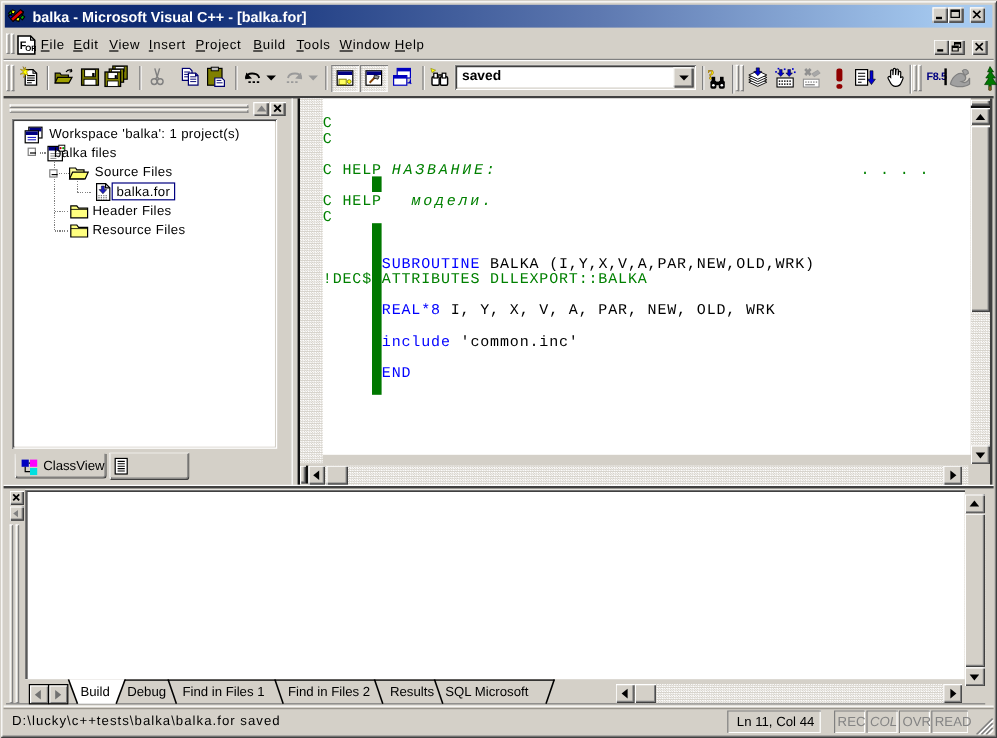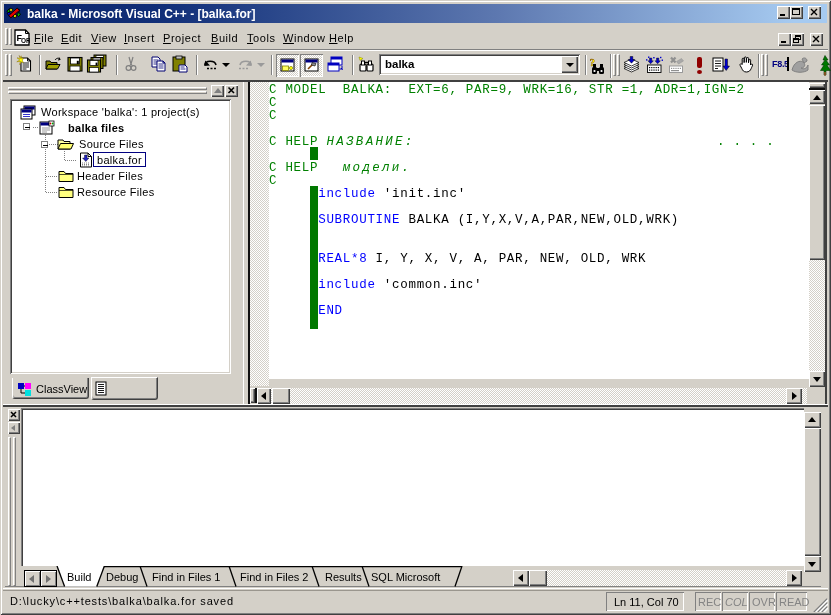--- a/index.html
+++ b/index.html
@@ -189,21 +189,21 @@
 <svg class="abs" style="left:357px;top:56px" width="19" height="18" viewBox="0 0 19 18">
   <path d="M2 1 L6 2.5 L3 4.5 Z" fill="#ffff00" stroke="#808000" stroke-width="0.5"></path>
   <rect x="3" y="8" width="6" height="7" rx="1" fill="#fff" stroke="#000" stroke-width="1.2"></rect>
   <rect x="10" y="8" width="6" height="7" rx="1" fill="#fff" stroke="#000" stroke-width="1.2"></rect>
   <rect x="4.5" y="5" width="3" height="4" fill="#fff" stroke="#000"></rect>
   <rect x="11.5" y="5" width="3" height="4" fill="#fff" stroke="#000"></rect>
   <path d="M7.5 6.5 L11.5 6.5" stroke="#000" stroke-width="1.4"></path>
 </svg>
 
 <div class="abs sunken" style="left:379px;top:54px;width:201px;height:21px;background:#fff;"></div>
-<div class="abs" style="left:385px;top:58px;font-weight:bold;font-size:11.5px;">balka</div>
+<div class="abs" style="left:385px;top:58px;font-weight:bold;font-size:11.5px;">saved</div>
 <div class="abs btn" style="left:561px;top:56px;width:17px;height:17px;"></div>
 <div class="abs" style="left:566px;top:63px;width:0;height:0;border-left:4px solid transparent;border-right:4px solid transparent;border-top:4px solid #000;"></div>
 <div class="vsep" style="left:585px;top:55px;height:20px;"></div>
 
 <svg class="abs" style="left:588px;top:55px" width="19" height="20" viewBox="0 0 19 20">
   <text x="1.5" y="11" font-size="11" font-weight="bold" fill="#ffee00" stroke="#805000" stroke-width="0.35" font-family="Liberation Serif">?</text>
   <rect x="4" y="12" width="5" height="7" rx="1.5" fill="#000"></rect>
   <rect x="11" y="12" width="5" height="7" rx="1.5" fill="#000"></rect>
   <rect x="5" y="9" width="3" height="4" fill="#000"></rect>
   <rect x="12" y="9" width="3" height="4" fill="#000"></rect>
@@ -336,21 +336,21 @@
       <div class="abs" style="left:1px;top:3px;width:5px;height:1px;background:#000"></div>
     </div>
   <svg class="abs" style="left:26px;top:19px" width="17" height="16" viewBox="0 0 17 16">
     <rect x="2" y="2" width="12" height="12" fill="#fff" stroke="#000"></rect>
     <rect x="2.5" y="2.5" width="11" height="3" fill="#000080"></rect>
     <rect x="11" y="1" width="5" height="5" fill="#fff" stroke="#000" stroke-width="0.8"></rect>
     <circle cx="12.5" cy="3.5" r="0.9" fill="#c00000"></circle>
       <circle cx="14.7" cy="3.5" r="0.9" fill="#00a000"></circle>
     <path d="M4 8 L12 8 M4 10 L12 10 M4 12 L9 12" stroke="#808080" stroke-width="0.8"></path>
   </svg>
-  <div class="abs" style="left:56px;top:21px;font-weight:bold;">balka files</div>
+  <div class="abs" style="left:33px;top:21px;font-weight:normal;">balka files</div>
 
   <div class="abs" style="left:29px;top:40px;width:7px;height:7px;border:1px solid #808080;background:#fff;">
       <div class="abs" style="left:1px;top:3px;width:5px;height:1px;background:#000"></div>
     </div>
   <svg class="abs" style="left:45px;top:36px" width="18" height="14" viewBox="0 0 18 14">
     <path d="M1 12 L1 3 L6 3 L7 4.5 L13 4.5 L13 12 Z" fill="#ffffa0" stroke="#000"></path>
     <path d="M3.5 6.5 L16.5 6.5 L14 12 L1 12 Z" fill="#ffff70" stroke="#000"></path>
   </svg>
   <div class="abs" style="left:67px;top:37px;">Source Files</div>
 
@@ -389,29 +389,28 @@
   <path d="M3 3.5 L9 3.5 M3 5.5 L9 5.5 M3 7.5 L9 7.5 M3 9.5 L9 9.5 M3 11.5 L9 11.5" stroke="#000" stroke-width="0.9"></path>
 </svg>
 <div class="abs" style="left:110px;top:383px;margin-top:44px;">FileView</div>
 
 <div class="abs" style="left:243px;top:82px;width:1px;height:322px;background:#ffffff"></div>
 <div class="abs" style="left:248px;top:82px;width:2px;height:322px;background:#101010"></div>
 <div class="abs" style="left:250px;top:82px;width:559px;height:297px;background:#fff;"></div>
 <div class="abs dither" style="left:250px;top:82px;width:19px;height:304px;"></div>
 
 <div class="abs" style="left:248px;top:82px;width:561px;height:297px;overflow:hidden;">
-  <pre class="code cg" style="top:0px">C MODEL  BALKA:  EXT=6, PAR=9, WRK=16, STR =1, ADR=1,IGN=2</pre>
   <pre class="code cg" style="top:13px">C</pre>
   <pre class="code cg" style="top:26px">C</pre>
   <pre class="code cg" style="top:52px">C HELP <span class="cy">НАЗВАНИЕ:</span></pre>
   <pre class="code cg" style="top:52px;left:469px">. . . .</pre>
   <pre class="code cg" style="top:78px">C HELP   <span class="cy">модели.</span></pre>
   <pre class="code cg" style="top:91px">C</pre>
-  <pre class="code" style="top:104px"><span class="cb">      include</span> 'init.inc'</pre>
   <pre class="code" style="top:130px"><span class="cb">      SUBROUTINE</span> BALKA (I,Y,X,V,A,PAR,NEW,OLD,WRK)</pre>
+  <pre class="code cg" style="top:143px">!DEC$ ATTRIBUTES DLLEXPORT::BALKA</pre>
   <pre class="code" style="top:169px"><span class="cb">      REAL*8</span> I, Y, X, V, A, PAR, NEW, OLD, WRK</pre>
   <pre class="code" style="top:195px"><span class="cb">      include</span> 'common.inc'</pre>
   <pre class="code cb" style="top:221px">      END</pre>
 
   <div class="abs" style="left:62px;top:65px;width:8px;height:13px;background:#007800;"></div>
   <div class="abs" style="left:62px;top:104px;width:8px;height:143px;background:#007800;"></div>
 </div>
 
 <div class="abs" style="left:809px;top:82px;width:16px;height:305px;">
   <div class="abs btn face" style="left:0;top:1px;width:16px;height:5px;"></div>
@@ -506,21 +505,21 @@
   <div class="abs btn face" style="left:273px;top:0;width:16px;height:16px;">
       <div class="abs" style="left:6px;top:4px;width:0;height:0;border-top:4px solid transparent;border-bottom:4px solid transparent;border-left:5px solid #000;"></div>
     </div>
 </div>
 
 <div class="abs" style="left:3px;top:587.5px;width:825px;height:1px;background:#ffffff"></div>
 <div class="abs" style="left:3px;top:589.5px;width:825px;height:1.5px;background:#9a968e"></div>
 
 <div class="abs" style="left:10px;top:595px;letter-spacing:0.85px;">D:\lucky\c++tests\balka\balka.for saved</div>
 <div class="abs sunken1" style="left:606px;top:592px;width:78px;height:19px;">
-    <div class="abs" style="left:8px;top:4px;">Ln 11, Col 70</div>
+    <div class="abs" style="left:8px;top:4px;">Ln 11, Col 44</div>
   </div>
 <div class="abs sunken1" style="left:695px;top:592px;width:26px;height:19px;color:#848484;">
     <div class="abs" style="left:3px;top:4px;">REC</div>
   </div>
 <div class="abs sunken1" style="left:722px;top:592px;width:26px;height:19px;color:#848484;font-style:italic;">
     <div class="abs" style="left:3px;top:4px;">COL</div>
   </div>
 <div class="abs sunken1" style="left:749px;top:592px;width:26px;height:19px;color:#848484;">
     <div class="abs" style="left:3px;top:4px;">OVR</div>
   </div>

